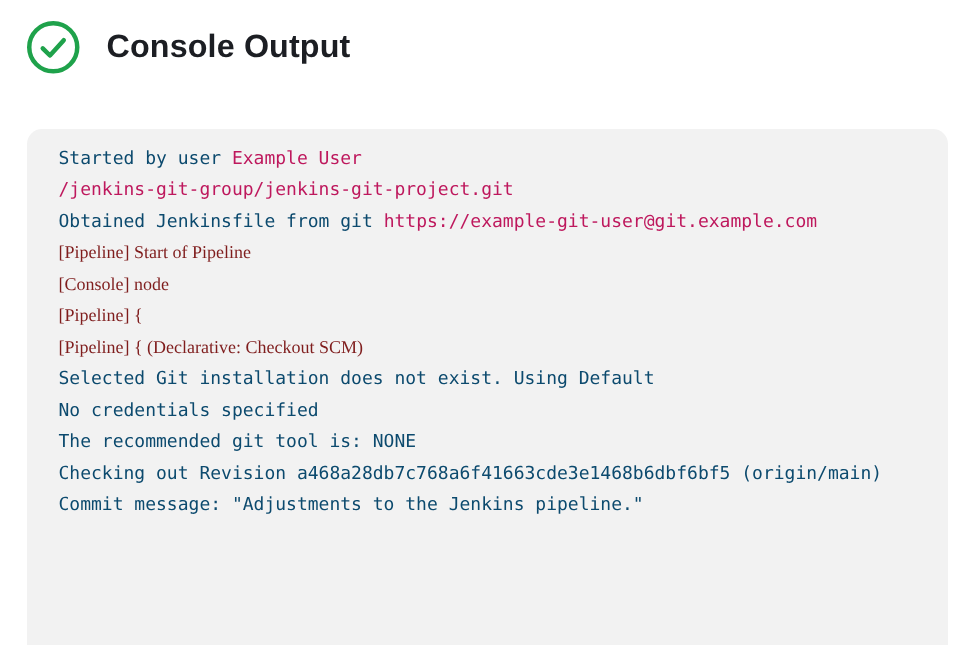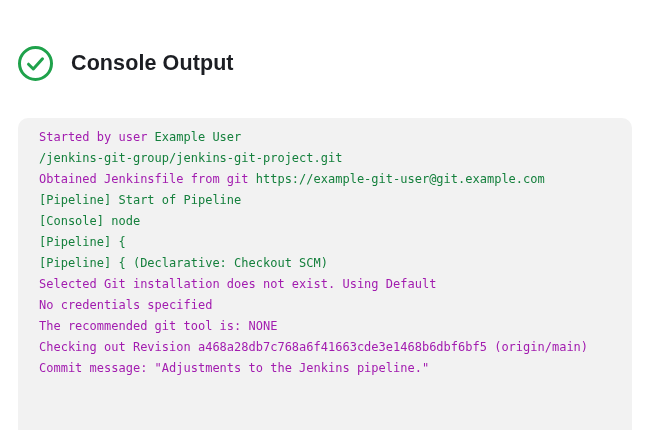--- a/index.html
+++ b/index.html
@@ -3,21 +3,21 @@
 <meta charset="utf-8">
 <style>
   * { box-sizing: border-box; }
   html, body {
     margin: 0; padding: 0;
     width: 650px; height: 430px;
     background: #ffffff;
     overflow: hidden;
     font-family: "Liberation Sans", sans-serif;
   }
-  .page { position: relative; width: 650px; height: 320px; margin-top: 32px; }
+  .page { position: relative; width: 650px; height: 320px; }
 
   
   .header {
     position: absolute;
     left: 17px; top: 13px;
     display: flex;
     align-items: center;
     gap: 17px;
   }
   .status-icon { width: 37px; height: 37px; flex: 0 0 auto; }
@@ -38,23 +38,23 @@
     border-radius: 10px;
     padding: 9px 18px 12px 21px;
   }
   .console-line {
     font-family: "DejaVu Sans Mono", "Liberation Mono", monospace;
     font-size: 12px;
     line-height: 21px;
     white-space: pre;
     color: #1f1f23;
   }
-  .seg-plain    { color: #a21caf; text-align: center; }
-  .seg-link     { color: #15803d; text-decoration: none; cursor: pointer; }
-  .seg-pipeline { color: #15803d; }
+  .seg-plain    { color: #0c4a6e; text-align: center; }
+  .seg-link     { color: #be185d; text-decoration: none; cursor: pointer; }
+  .seg-pipeline { color: #7f1d1d; font-family: Liberation Serif, serif; }
 </style>
 </head>
 <body>
 
 <div class="page">
 
   <div class="header">
     <svg class="status-icon" viewBox="0 0 37 37" aria-hidden="true">
       <circle cx="18.5" cy="18.5" r="16" fill="none" stroke="#1fa24b" stroke-width="3"></circle>
       <path d="M11.5 19.2 L16.3 24 L25.5 13.8" fill="none" stroke="#1fa24b" stroke-width="3" stroke-linecap="round" stroke-linejoin="round"></path>

